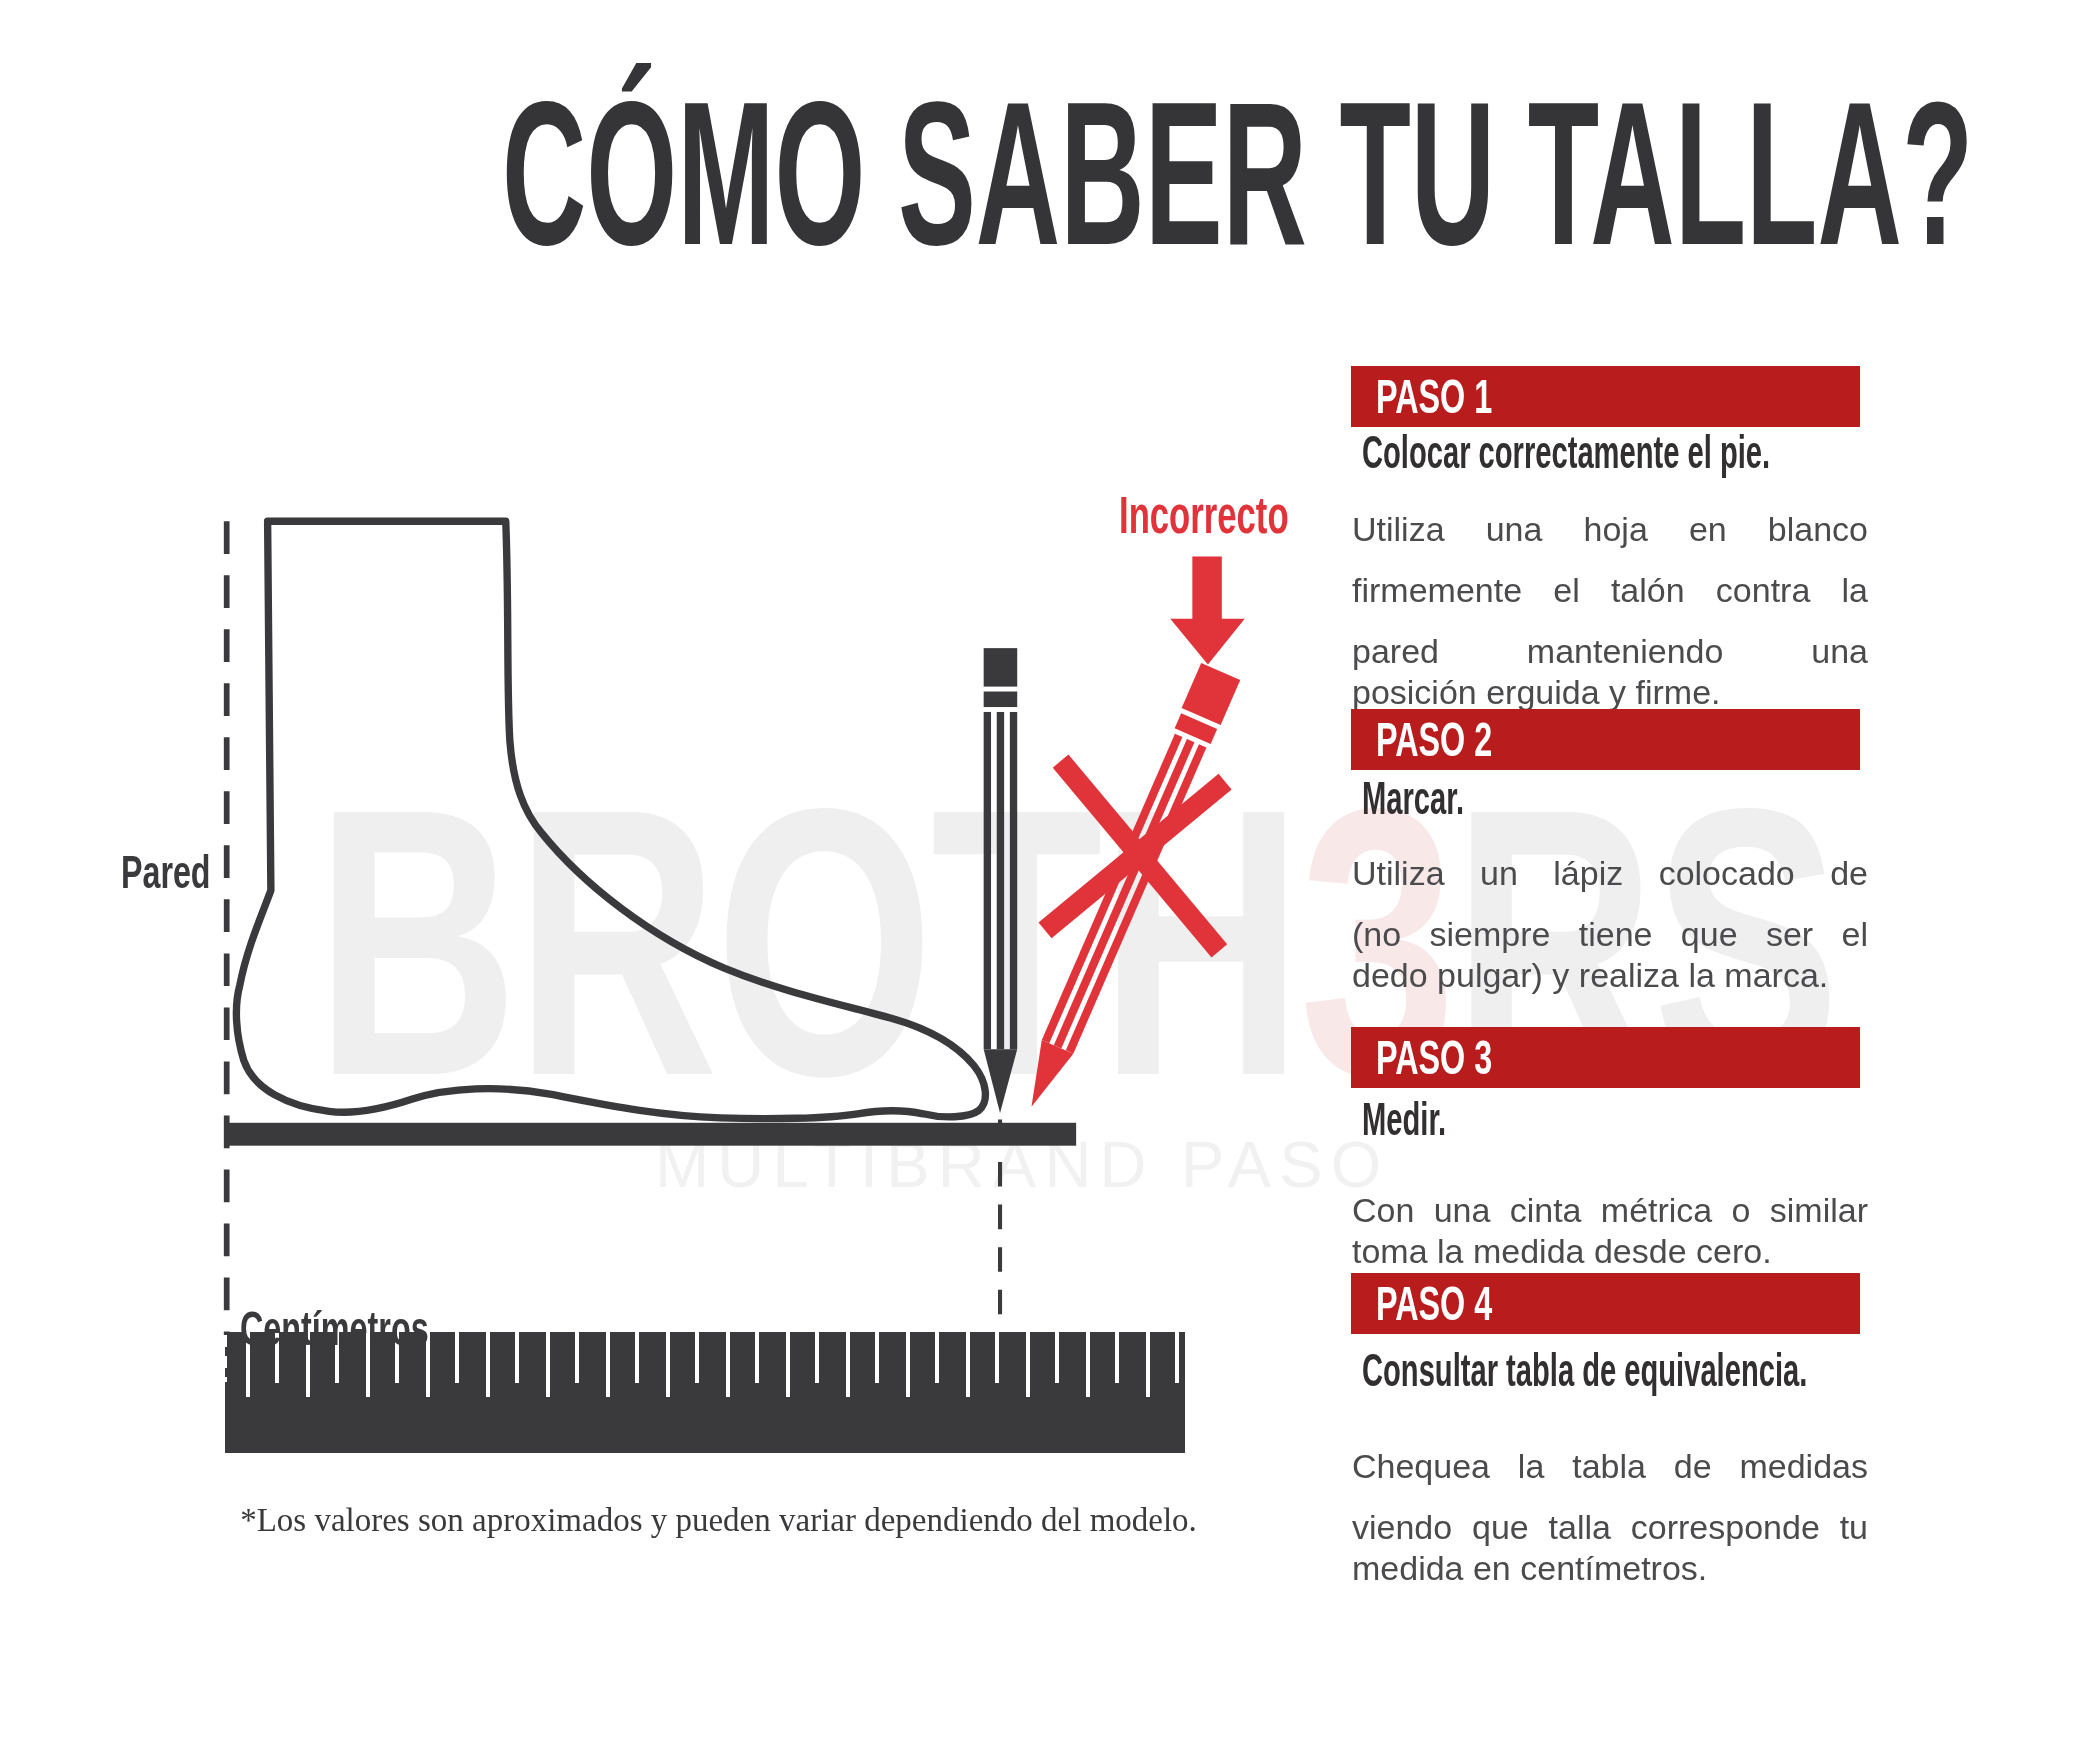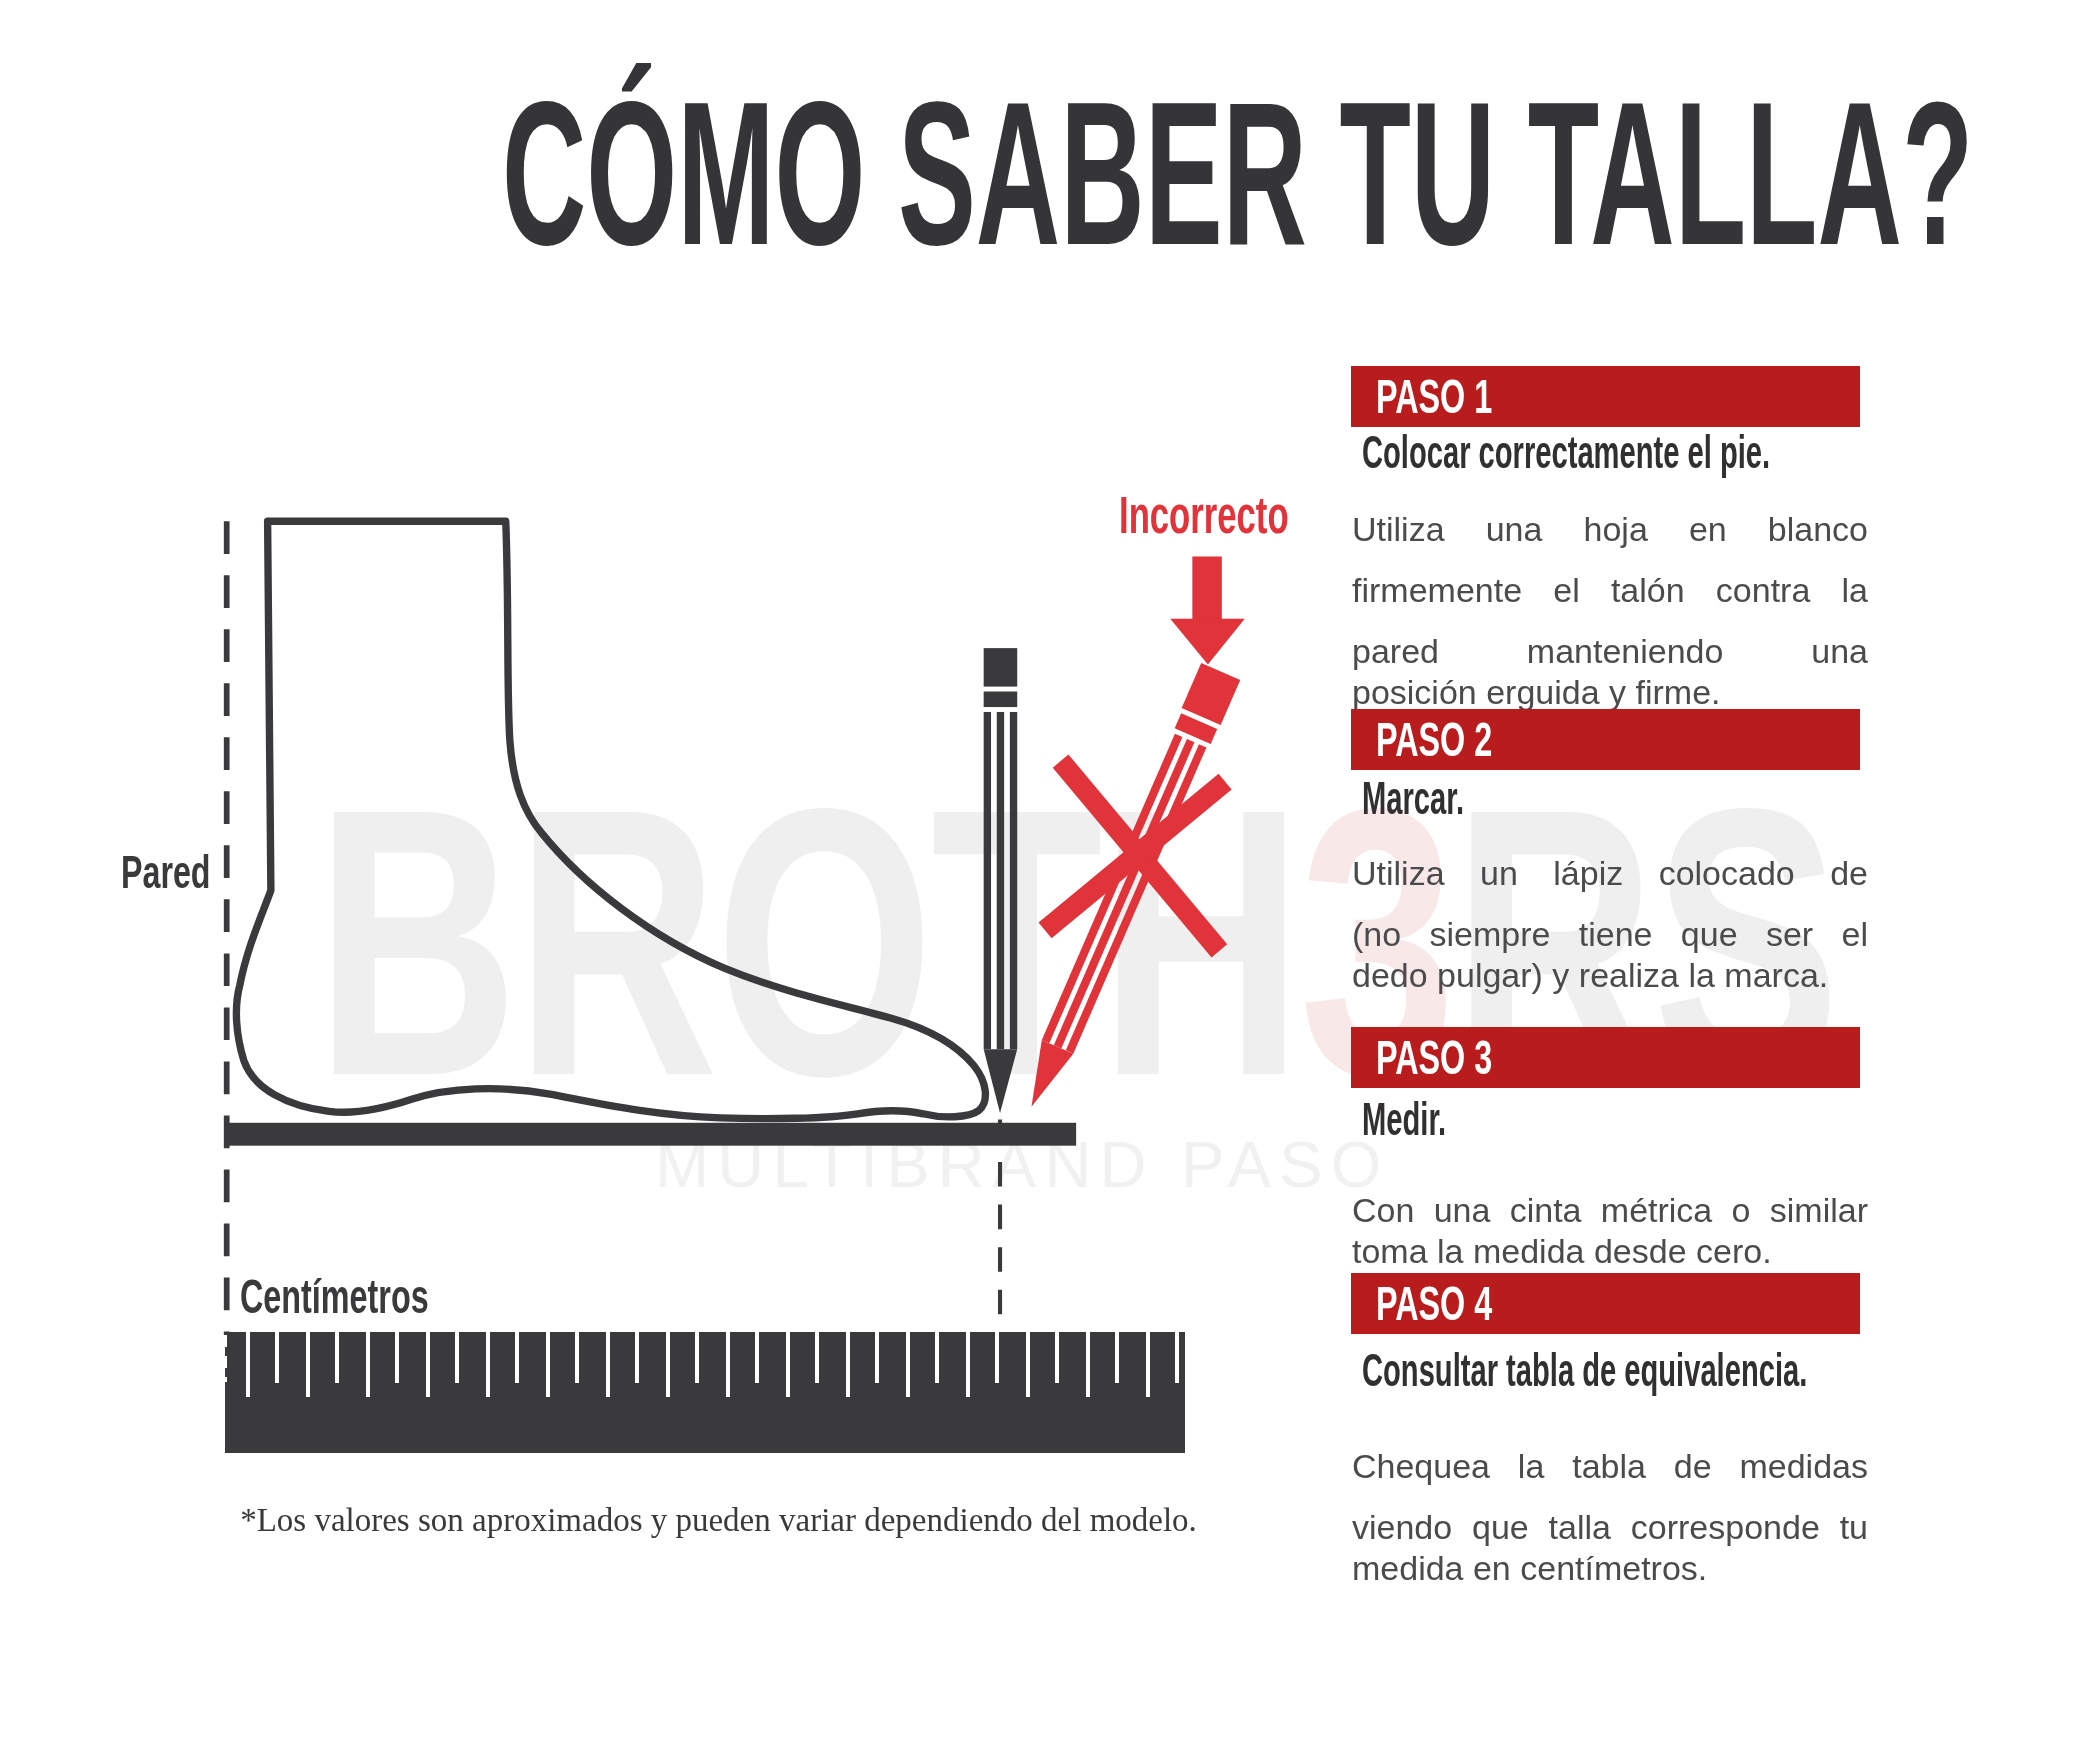--- a/index.html
+++ b/index.html
@@ -18,21 +18,21 @@
   .cond{display:inline-block;font-weight:bold;white-space:nowrap;transform-origin:left top;}
 
   .title-wrap{position:absolute;left:-53px;top:70px;width:2095px;text-align:center;z-index:3;}
   .title-txt{display:inline-block;font-weight:bold;font-size:205px;line-height:1;
     color:#353437;white-space:nowrap;transform:scaleX(.57);}
 
   .lbl-pared{position:absolute;left:121px;top:845px;z-index:3;}
   .lbl-pared .cond{font-size:46px;color:#3a393b;transform:scaleX(.70);}
   .lbl-incorrecto{position:absolute;left:1119px;top:486px;z-index:3;}
   .lbl-incorrecto .cond{font-size:51px;color:#e0333a;transform:scaleX(.68);}
-  .lbl-cm{position:absolute;left:240px;top:1268px;z-index:3;text-align:center;}
+  .lbl-cm{position:absolute;left:240px;top:1300px;z-index:3;text-align:center;}
   .lbl-cm .cond{font-size:49px;color:#3a393b;transform:scaleX(.66);}
 
   
   .diagram-svg{position:absolute;left:0;top:0;z-index:1;}
 
   
   .ruler{position:absolute;left:225px;top:1332px;width:960px;height:121px;
     background:#3a393b;z-index:2;}
   .ruler .ticks-long{position:absolute;left:20.5px;top:0;right:4.9px;height:65px;
     background-image:repeating-linear-gradient(to right,#fff 0 4.1px,transparent 4.1px 60px);}

